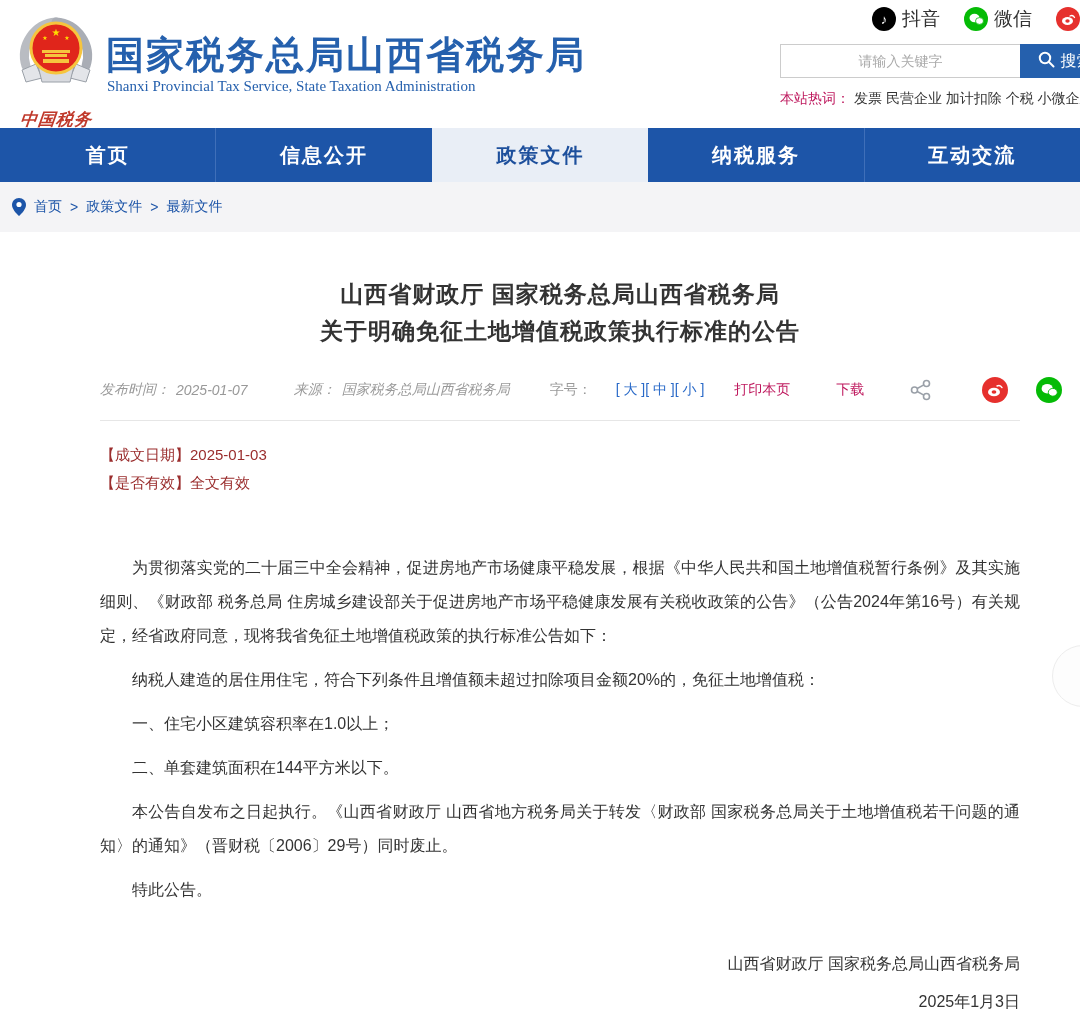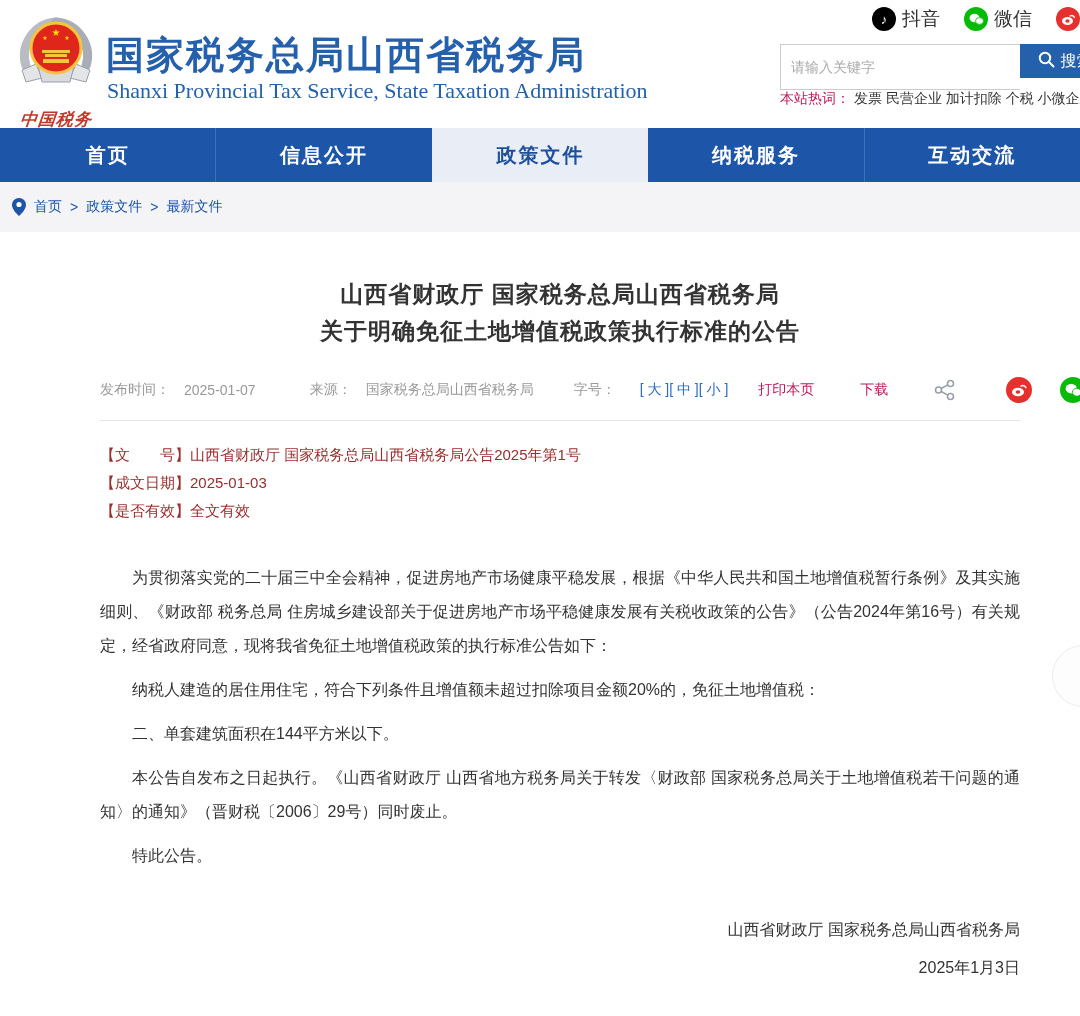--- a/index.html
+++ b/index.html
@@ -8,35 +8,35 @@
   .page { position:relative; width:1080px; height:1016px; }
 
   
   .header { position:relative; height:128px; background:#fff; }
   .logo-wrap { position:absolute; left:10px; top:14px; width:92px; text-align:center; }
   .brand-text { display:block; margin-top:2px; color:#c0392b; font-weight:bold;
     font-size:17px; letter-spacing:1px; font-style:italic; transform:skewX(-6deg); }
   .site-title { position:absolute; left:106px; top:30px; color:#2560ad;
     font-size:38px; font-weight:bold; letter-spacing:2px; }
   .site-subtitle { position:absolute; left:107px; top:78px; color:#2560ad;
-    font-size:22px; font-family:"Liberation Serif","DejaVu Serif",serif; }
+    font-size:15px; font-family:"Liberation Serif","DejaVu Serif",serif; }
 
   .social-row { position:absolute; top:6px; right:0; height:26px; display:flex;
     align-items:center; gap:10px; white-space:nowrap; }
   .social-item { display:flex; align-items:center; gap:6px; margin-left:14px; cursor:pointer; }
   .social-label { font-size:19px; color:#333; }
   .sicon { width:24px; height:24px; border-radius:50%; display:flex;
     align-items:center; justify-content:center; color:#fff; font-size:13px; }
   .sicon.douyin { background:#000; }
   .sicon.wechat { background:#05bb06; }
   .sicon.weibo  { background:#e6302d; }
 
   .search-box { position:absolute; top:44px; left:780px; width:360px; height:34px; display:flex; }
-  .search-input { width:240px; height:46px; border:1px solid #ccc; border-right:none;
-    padding:0 10px; font-size:14px; color:#333; outline:none; }
+  .search-input { width:240px; height:34px; border:1px solid #ccc; border-right:none;
+    padding:0 10px; font-size:14px; color:#333; outline:none;text-align:center; }
   .search-input::placeholder { color:#aaa; }
   .search-btn { width:90px; height:34px; background:#2560ad; color:#fff; border:none;
     font-size:16px; display:flex; align-items:center; justify-content:center; gap:6px; cursor:pointer; }
 
   .hotwords { position:absolute; top:90px; left:780px; width:300px; font-size:14px;
     color:#333; white-space:nowrap; overflow:hidden; }
   .hotwords .hw-label { color:#be185d; }
   .hotwords .hw-words { color:#333; margin-left:4px; }
 
   
@@ -54,39 +54,39 @@
   .crumb { color:#1d55a8; cursor:pointer; }
   .crumb-sep { margin:0 8px; color:#1d55a8; }
   .pin-icon { margin-right:8px; display:inline-flex; }
 
   
   .content { position:relative; padding:0 60px 0 100px; }
   .doc-title { text-align:center; margin-top:44px; color:#333; font-size:23px;
     font-weight:bold; line-height:37px; letter-spacing:1px; }
 
   .meta-row { display:flex; align-items:center; margin-top:27px; font-size:14px; color:#999; }
-  .meta-left { display:flex; align-items:center; gap:14px; white-space:nowrap; }
+  .meta-left { display:flex; align-items:center; gap:6px; white-space:nowrap;font-style:italic; }
   .meta-left .val { margin-right:40px; }
   .meta-right { margin-left:auto; display:flex; align-items:center; gap:16px; white-space:nowrap; }
   .fontsize-links { color:#2a6ac8; cursor:pointer; margin-right:14px; }
   .fontsize-links span { cursor:pointer; }
   .meta-action { color:#be185d; margin-right:30px; cursor:pointer; }
   .share-glyph { margin-right:22px; display:inline-flex; cursor:pointer; }
   .round-ic { width:26px; height:26px; border-radius:50%; margin-left:12px; display:inline-flex;
     align-items:center; justify-content:center; color:#fff; font-size:14px; cursor:pointer; }
   .ric-weibo { background:#e6302d; }
   .ric-wechat { background:#05bb06; }
   .ric-star { background:#f6a829; font-size:15px; }
 
   .divider { height:1px; background:#e6e6e6; margin-top:17px; }
 
   .info-block { margin-top:20px; }
   .info-line { color:#9a2d2d; font-size:15px; line-height:28px; }
 
-  .body-text { margin-top:36px; }
+  .body-text { margin-top:54px; }
   .para { font-size:16px; color:#333; line-height:34px; text-indent:2em;
     margin-bottom:10px; text-align:justify; }
 
   .signature { margin-top:40px; text-align:right; font-size:16px; color:#333; }
   .sig-org { line-height:34px; }
   .sig-date { line-height:34px; margin-top:4px; }
 
   
   .float-widget { position:absolute; right:-34px; top:645px; width:62px; height:62px;
     border-radius:50%; background:#fdfdfd; border:1px solid #ededed; }
@@ -230,28 +230,28 @@
               <ellipse cx="11.8" cy="9.3" rx="4.5" ry="3.9" fill="#fff" stroke="#05bb06" stroke-width="0.9"></ellipse>
             </svg>
         </span>
         <span class="round-ic ric-star">☆</span>
       </div>
     </div>
 
     <div class="divider"></div>
 
     <div class="info-block">
-      <div class="info-line"><span>【文　　号】</span><span>山西省财政厅 国家税务总局山西省税务局公告2025年第1号</span></div>
       <div class="info-line"><span>【成文日期】</span><span>2025-01-03</span></div>
       <div class="info-line"><span>【是否有效】</span><span>全文有效</span></div>
     </div>
 
     <div class="body-text">
       <p class="para">为贯彻落实党的二十届三中全会精神，促进房地产市场健康平稳发展，根据《中华人民共和国土地增值税暂行条例》及其实施细则、《财政部 税务总局 住房城乡建设部关于促进房地产市场平稳健康发展有关税收政策的公告》（公告2024年第16号）有关规定，经省政府同意，现将我省免征土地增值税政策的执行标准公告如下：</p>
       <p class="para">纳税人建造的居住用住宅，符合下列条件且增值额未超过扣除项目金额20%的，免征土地增值税：</p>
+      <p class="para">一、住宅小区建筑容积率在1.0以上；</p>
       <p class="para">二、单套建筑面积在144平方米以下。</p>
       <p class="para">本公告自发布之日起执行。《山西省财政厅 山西省地方税务局关于转发〈财政部 国家税务总局关于土地增值税若干问题的通知〉的通知》（晋财税〔2006〕29号）同时废止。</p>
       <p class="para">特此公告。</p>
     </div>
 
     <div class="signature">
       <div class="sig-org">山西省财政厅  国家税务总局山西省税务局</div>
       <div class="sig-date">2025年1月3日</div>
     </div>
   </div>

